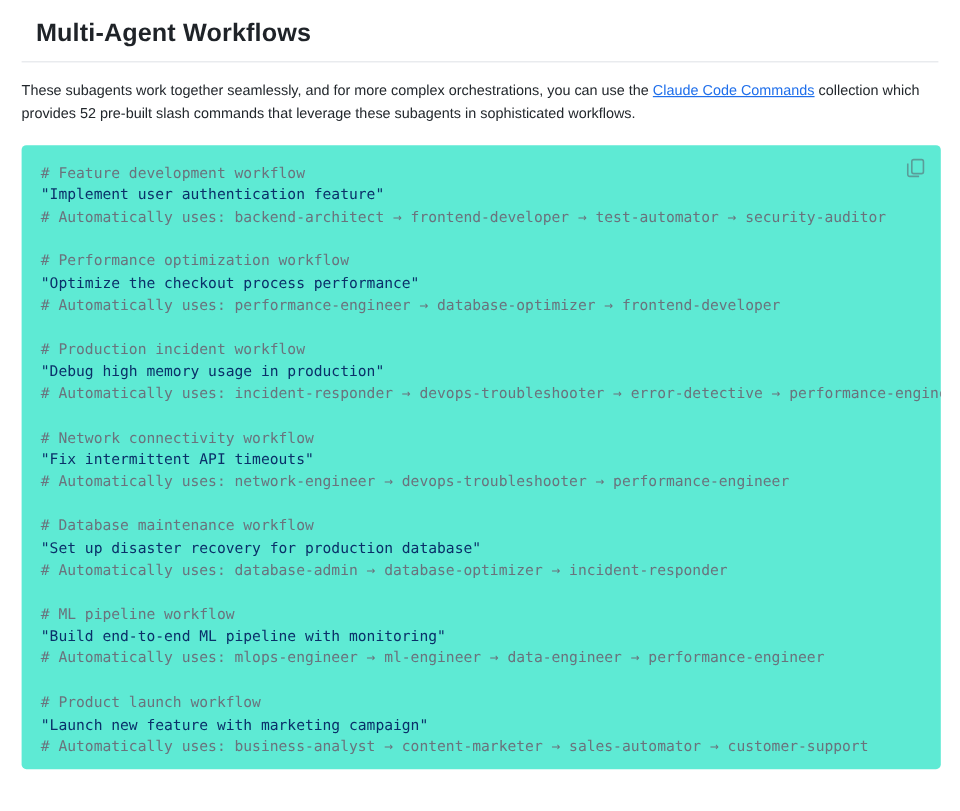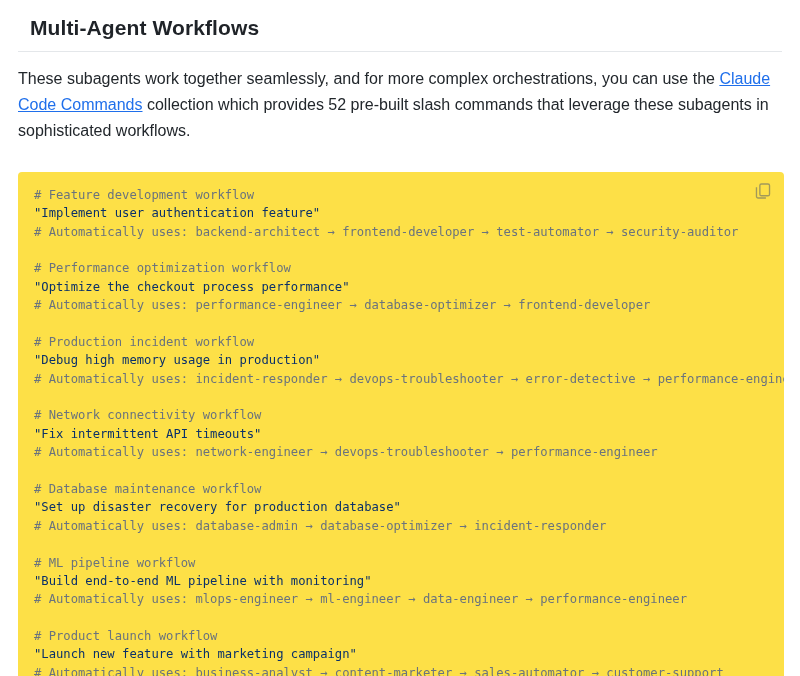--- a/index.html
+++ b/index.html
@@ -26,33 +26,33 @@
     color: #1f2328;
     margin: 8px 0 0 12px;
     letter-spacing: 0.1px;
   }
   .title-rule {
     height: 1px;
     background: #e4e7ea;
     margin: 11px 0 14px 0;
   }
   .intro {
-    font-size: 16px;
+    font-size: 12px;
     line-height: 1.62;
     color: #22272c;
-    margin: 0 0 28px 0;
+    margin: 0 0 16px 0;
     max-width: 766px;
   }
   .intro a {
     color: #1f6feb;
     text-decoration: underline;
   }
   .code-block {
     position: relative;
-    background: #fde047;
+    background: #5eead4;
     border-radius: 4px;
     padding: 14px 16px 10px 16px;
     box-sizing: border-box;
     width: 766px;
     overflow: hidden;
   }
   .copy-btn {
     position: absolute;
     top: 10px;
     right: 12px;

